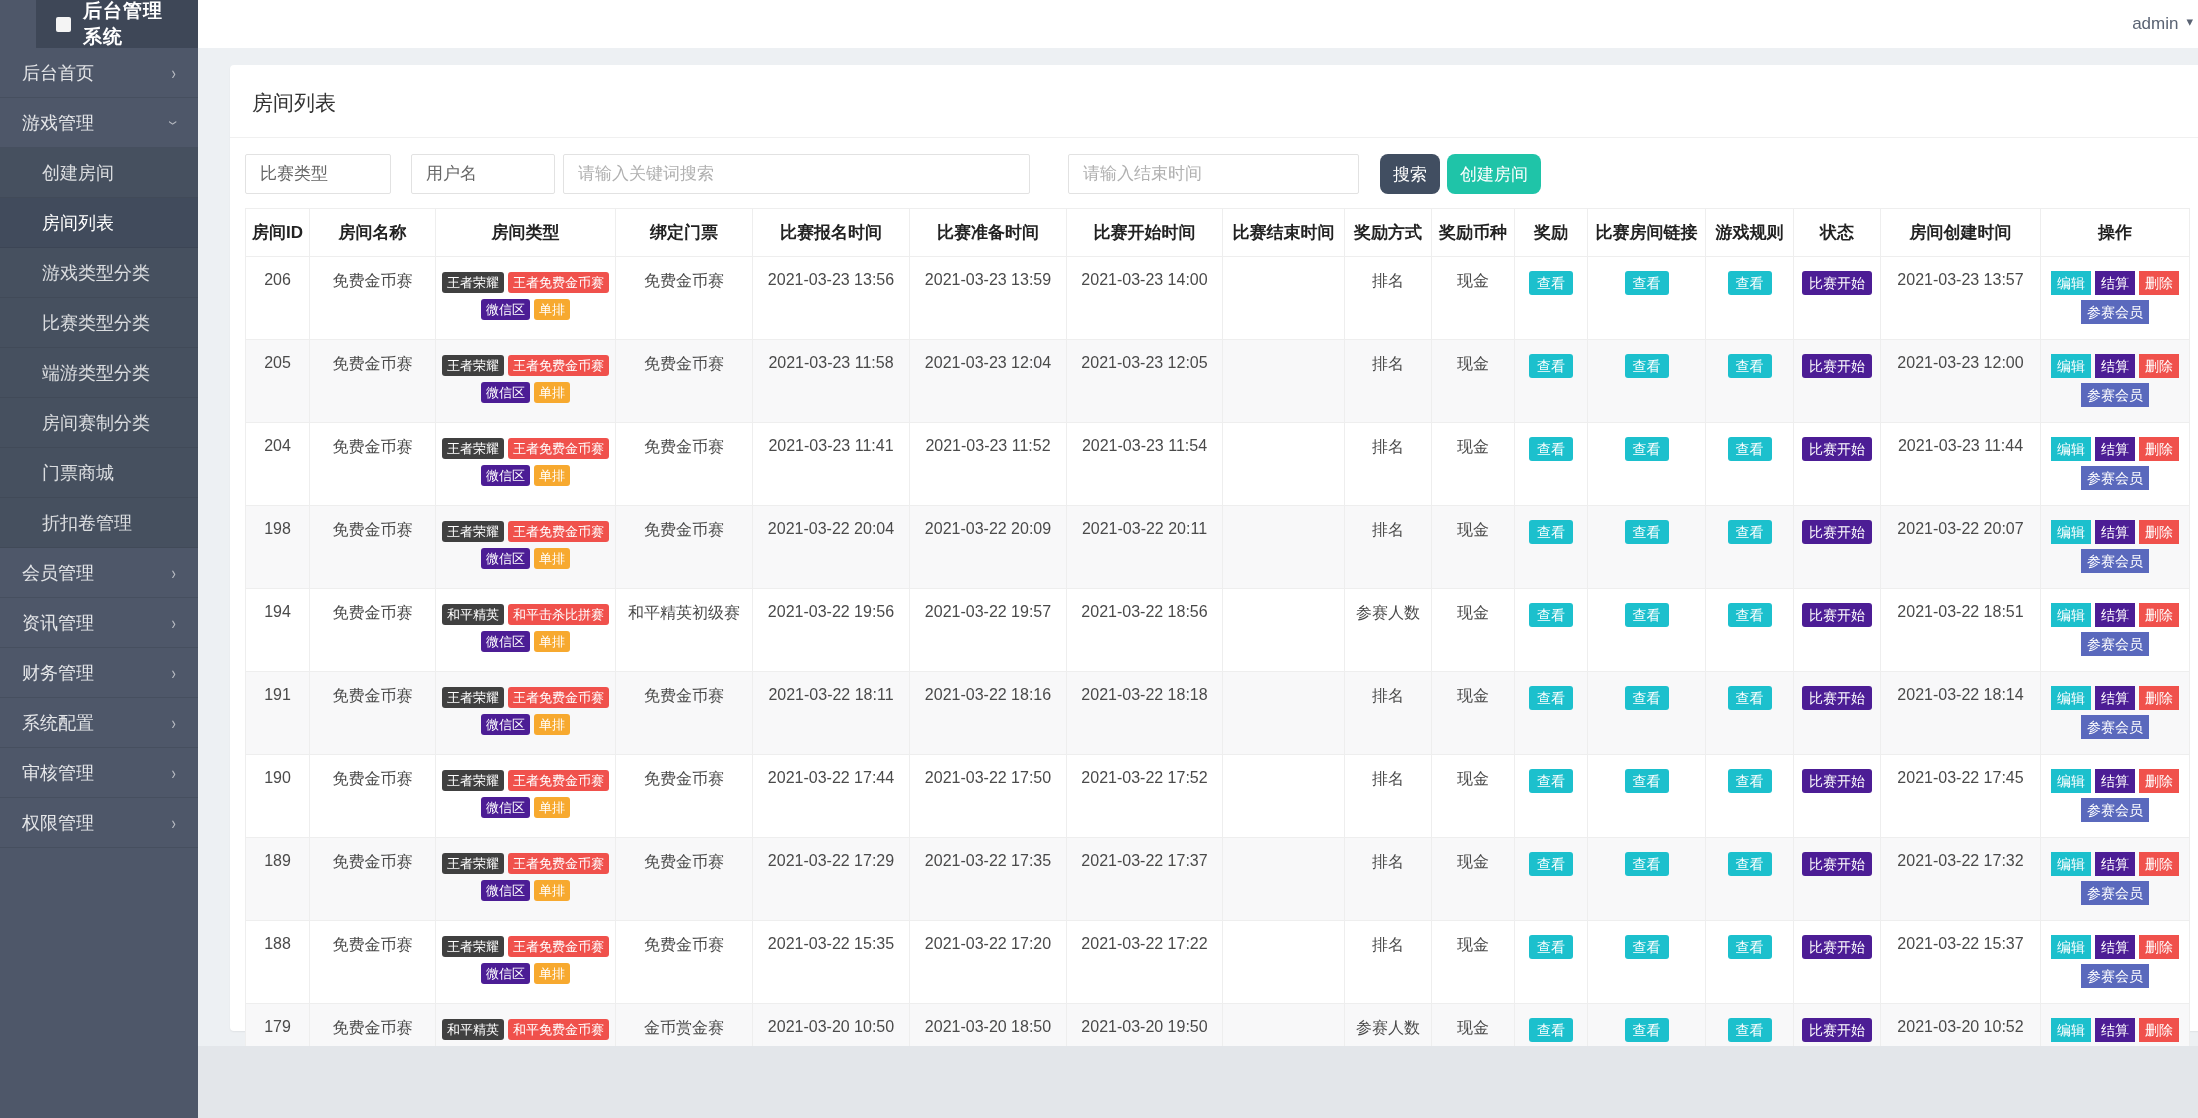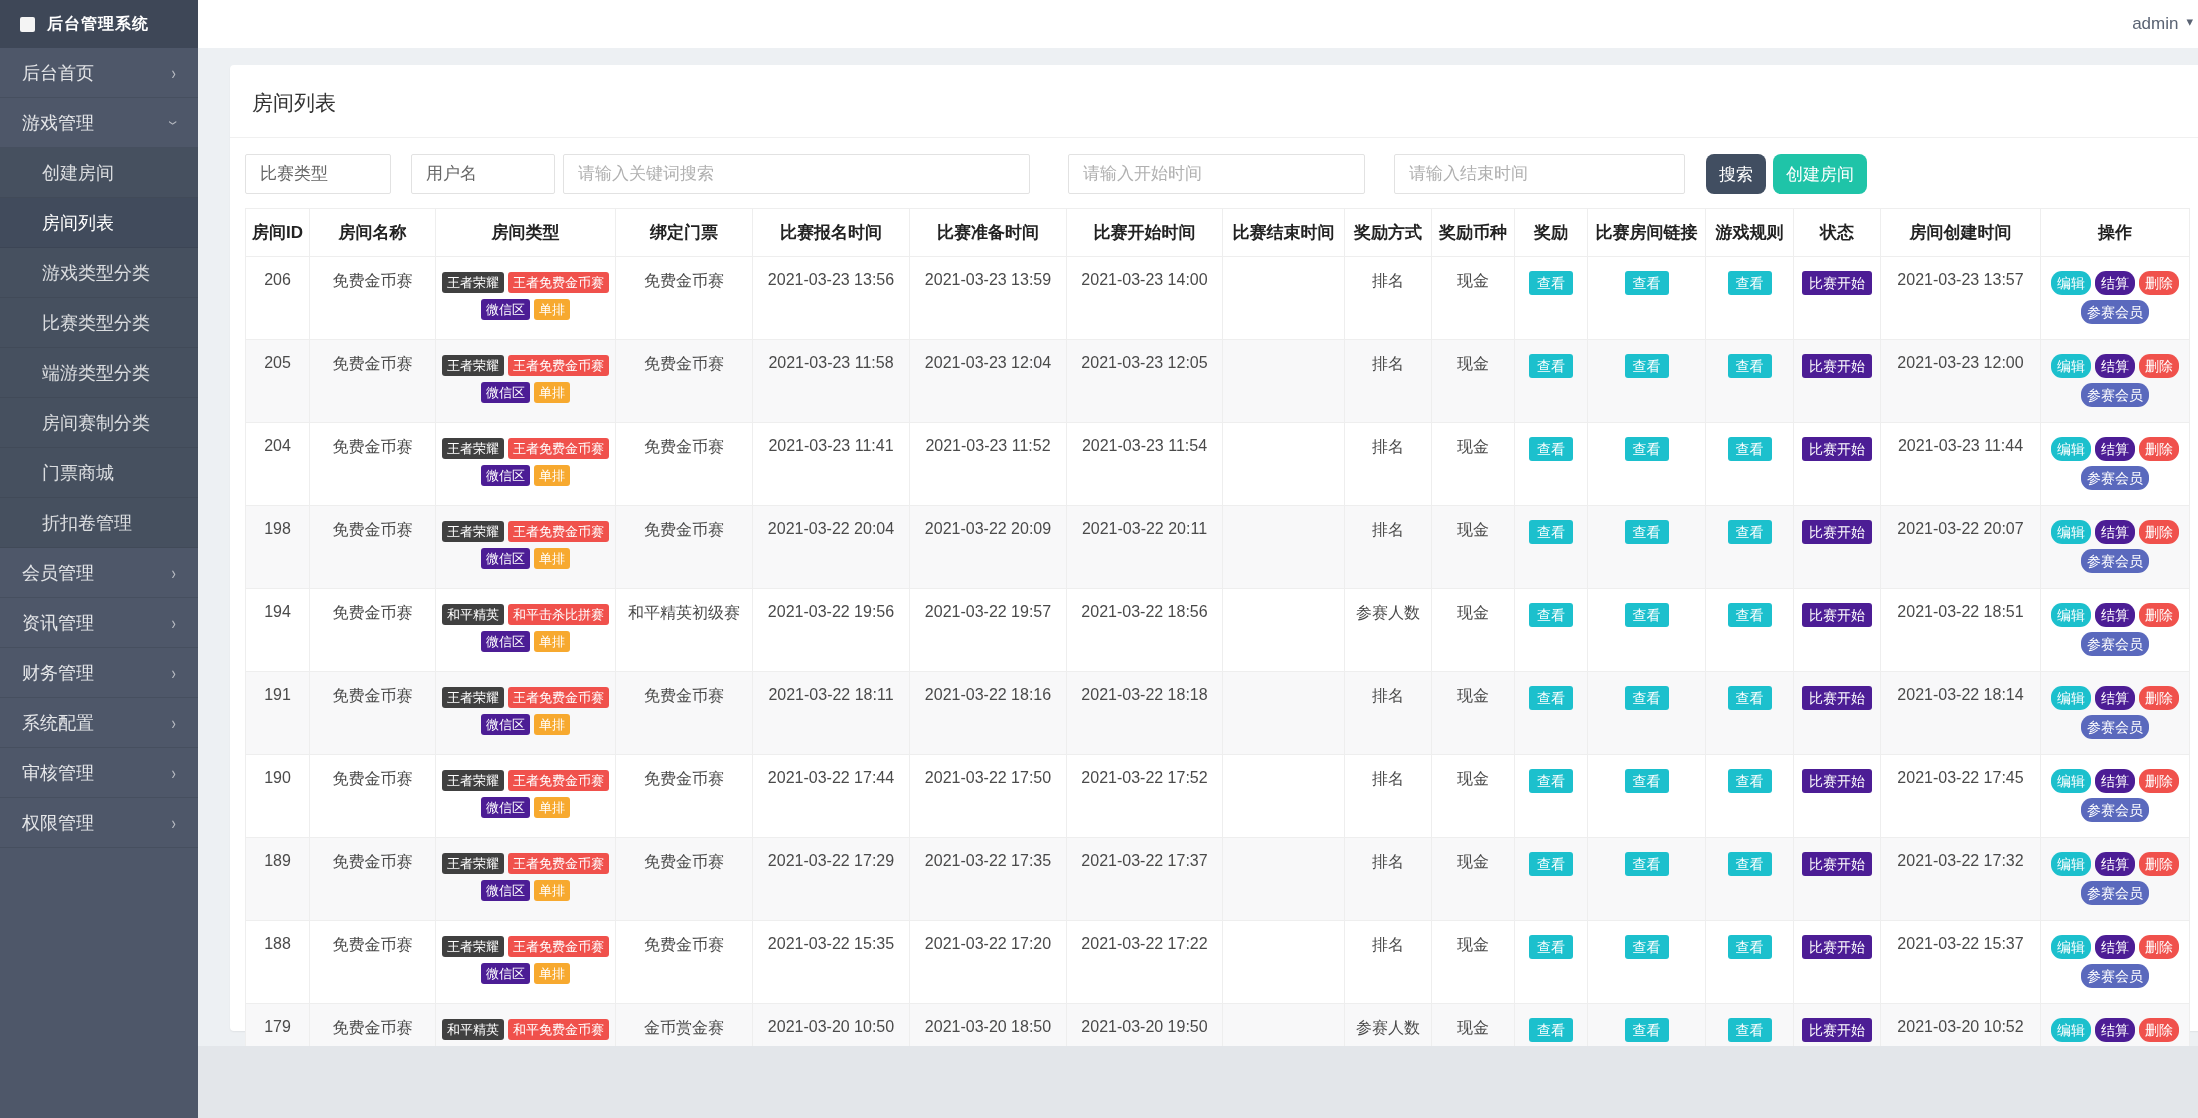--- a/index.html
+++ b/index.html
@@ -1,21 +1,21 @@
 <!DOCTYPE html>
 <html><head>
 <meta charset="utf-8">
 <style>
   * { margin:0; padding:0; box-sizing:border-box; }
   html,body { width:2198px; height:1118px; font-family:"Liberation Sans","DejaVu Sans",sans-serif; background:#edf0f3; overflow:hidden; }
   .app { display:flex; width:100%; height:100%; position:relative; }
 
   
   .sidebar { width:198px; height:100%; background:#4e5769; flex:0 0 198px; }
-  .brand { height:48px; background:#3e4757; display:flex; align-items:center; padding:0 20px; color:#fff; font-size:16px; font-weight:bold; letter-spacing:1px; }
+  .brand { height:48px; background:#3e4757; display:flex; align-items:center; padding:0 20px; color:#fff; font-size:19px; font-weight:bold; letter-spacing:1px;margin-left:36px; }
   .brand-icon { width:15px; height:15px; background:#f4f4f4; border-radius:2px; margin-right:12px; flex:0 0 15px; }
   .menu { width:100%; }
   .nav-item { height:50px; line-height:50px; padding:0 22px; color:rgba(255,255,255,.85); font-size:18px; display:flex; justify-content:space-between; align-items:flex-start; cursor:pointer; border-bottom:1px solid rgba(0,0,0,.09); }
   .nav-chevron { font-size:16px; color:rgba(255,255,255,.6); transform:scale(.8,1.1); }
   .nav-chevron.down { transform:rotate(90deg) scale(.8,1.1); }
   .submenu { background:#46505f; }
   .submenu-item { height:50px; line-height:50px; padding:0 22px 0 42px; color:rgba(255,255,255,.8); font-size:18px; cursor:pointer; border-bottom:1px solid rgba(0,0,0,.07); }
   .submenu-item.active { background:#414b5c; color:#fff; }
 
   
@@ -55,21 +55,21 @@
   .tag { display:inline-block; font-size:13px; color:#fff; border-radius:3px; padding:4px 5px; margin:1px 2px 5px 2px; line-height:1; }
   .c-blue { background:#404040; }
   .c-red { background:#f0514c; }
   .c-green { background:#4c1d95; }
   .c-orange { background:#f7a92f; }
   .c-cyan { background:#1cc0cd; }
   .c-indigo { background:#5a69bd; }
 
   .mini-btn { display:inline-block; font-size:14px; color:#fff; border:none; border-radius:3px; padding:5px 8px; cursor:pointer; line-height:1; font-family:inherit; }
   .status-badge { display:inline-block; font-size:14px; color:#fff; border-radius:3px; padding:5px 7px; line-height:1; }
-  .act-btn { display:inline-block; font-size:14px; color:#fff; border:none; border-radius:11px; padding:5px 6px; margin:0 2px 5px 2px; cursor:pointer; line-height:1; font-family:inherit; }
+  .act-btn { display:inline-block; font-size:14px; color:#fff; border:none; border-radius:0; padding:5px 6px; margin:0 2px 5px 2px; cursor:pointer; line-height:1; font-family:inherit; }
 
   
   .pagination { display:flex; padding:18px 15px; }
   .page-item { min-width:36px; height:38px; line-height:36px; text-align:center; border:1px solid #e2e2e2; background:#fff; font-size:16px; color:#79a1d0; cursor:pointer; margin-left:-1px; padding:0 6px; }
   .page-item:first-child { margin-left:0; border-radius:2px 0 0 2px; }
   .page-item:last-child { border-radius:0 2px 2px 0; }
   .page-item.active { background:#414e61; border-color:#414e61; color:#fff; font-weight:bold; }
   .page-item.disabled { color:#c8c8c8; cursor:default; }
 
   .footer-band { position:absolute; left:0; right:0; bottom:0; height:72px; background:#e3e6ea; }
@@ -145,21 +145,20 @@
         </div>
 
         <div class="filters">
           <div class="select-box sel-type">
             <span>比赛类型</span>
           </div>
           <div class="select-box sel-user">
             <span>用户名</span>
           </div>
           <input class="input inp-keyword" placeholder="请输入关键词搜索" style="">
-          <input class="input inp-start" placeholder="请输入开始时间" style="">
           <input class="input inp-end" placeholder="请输入结束时间" style="">
           <button class="btn btn-dark">搜索</button>
           <button class="btn btn-teal">创建房间</button>
         </div>
 
         <div class="table-wrap">
           <table>
             <colgroup>
               <col style="width:64px">
                 <col style="width:126px">

